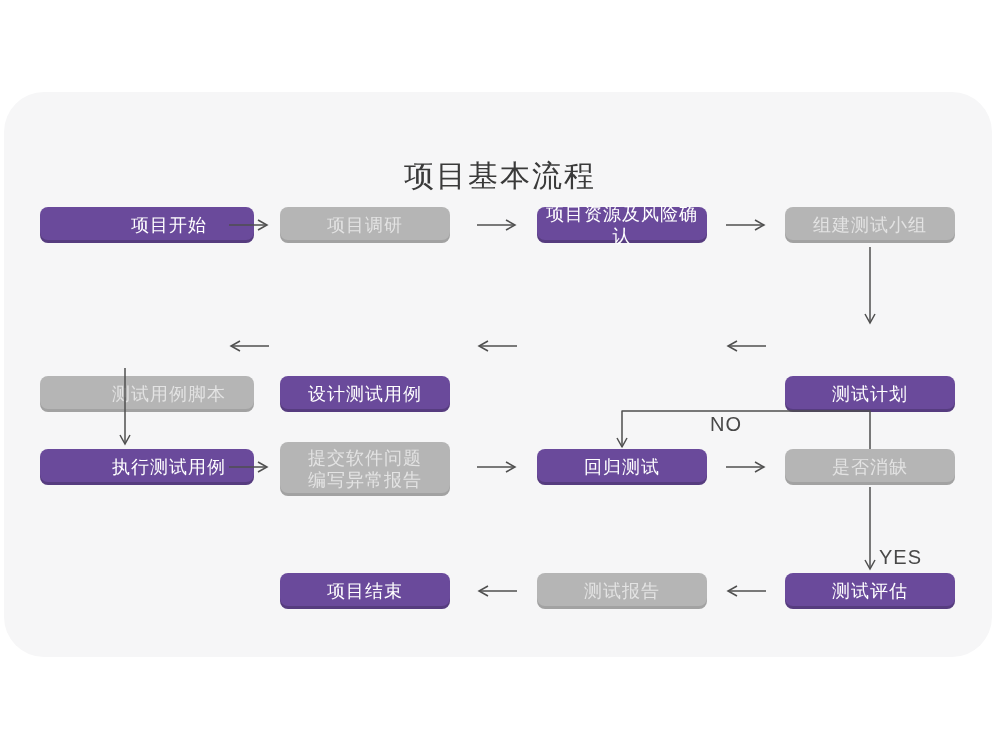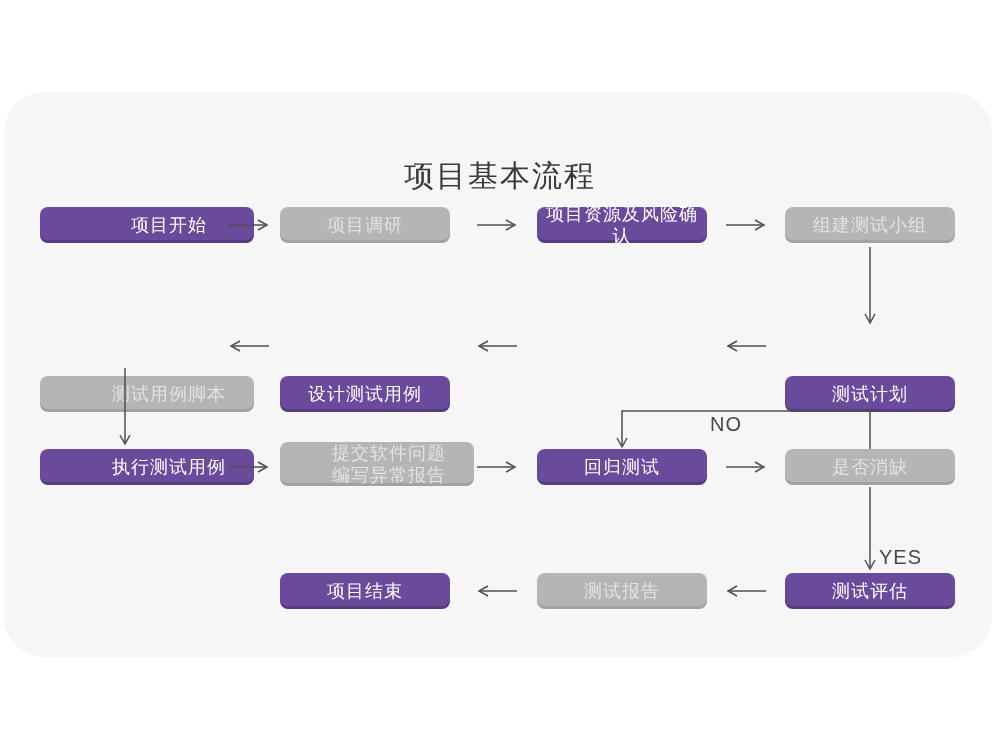--- a/index.html
+++ b/index.html
@@ -10,21 +10,21 @@
   #stage{position:relative;width:1000px;height:750px;background:var(--page);overflow:hidden;
          font-family:"Liberation Sans","DejaVu Sans",sans-serif;}
   .card{position:absolute;left:4px;top:92px;width:988px;height:565px;background:var(--card);border-radius:40px;}
   .title{position:absolute;left:0;top:156px;width:1000px;text-align:center;
          font-size:30px;font-weight:500;color:var(--title);letter-spacing:2px;}
   .node{position:absolute;width:170px;height:36px;border-radius:8px;
         display:flex;align-items:center;justify-content:center;flex-direction:column;
         font-size:18px;line-height:22px;text-align:center;letter-spacing:1px;}
   .node.purple{background:var(--purple);color:var(--t-purple);box-shadow:inset 0 -3px 0 rgba(0,0,0,0.18);}
   .node.gray{background:var(--gray);color:var(--t-gray);box-shadow:inset 0 -3px 0 rgba(0,0,0,0.10);}
-  .node.tall{height:44px;padding-left:24px;}
+  .node.tall{height:54px;}
   
   .c1{left:40px;padding-left:44px;} .c2{left:280px;} .c3{left:537px;} .c4{left:785px;}
   .r1{top:207px;} .r2{top:328px;margin-top:48px;} .r3{top:449px;text-align:center;} .r4{top:573px;}
   .r3tall{top:442px;}
   .edge{position:absolute;}
   .edge svg{display:block;}
   .edge-label{position:absolute;font-size:20px;color:#484848;letter-spacing:1px;}
   #label-no{left:696px;top:413px;width:60px;text-align:center;}
   #label-yes{left:879px;top:519px;margin-top:27px;}
 </style>

